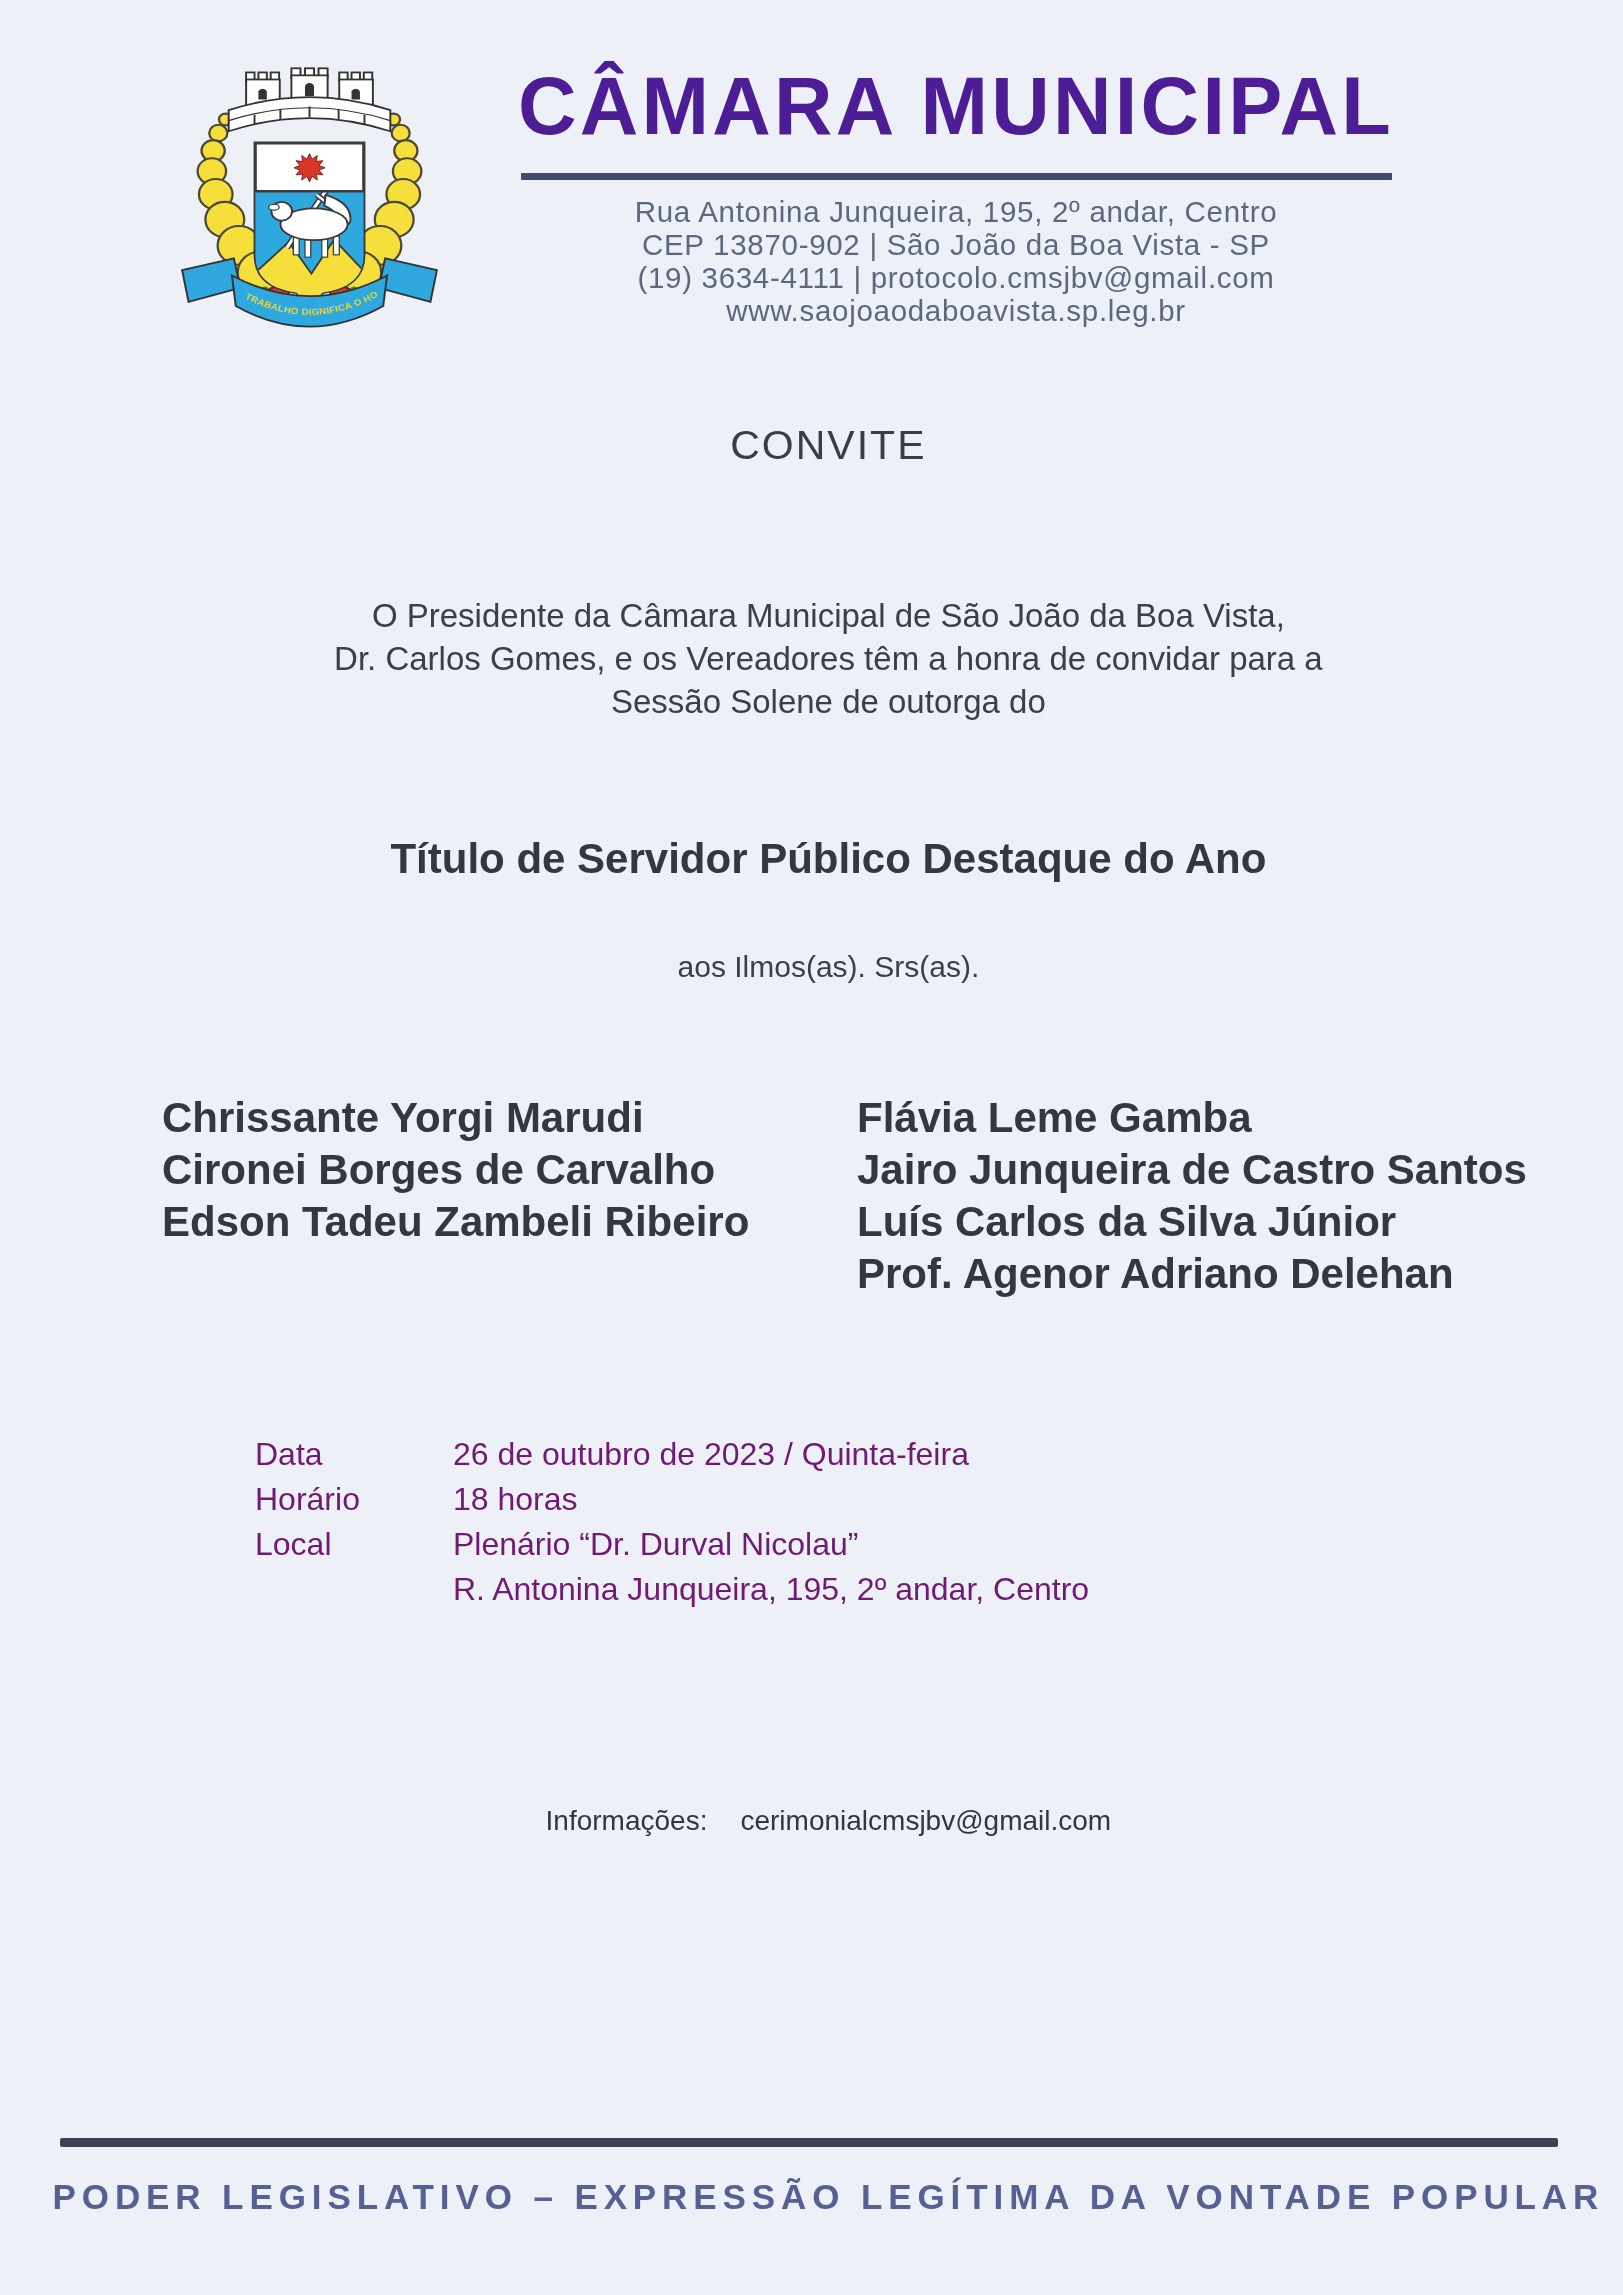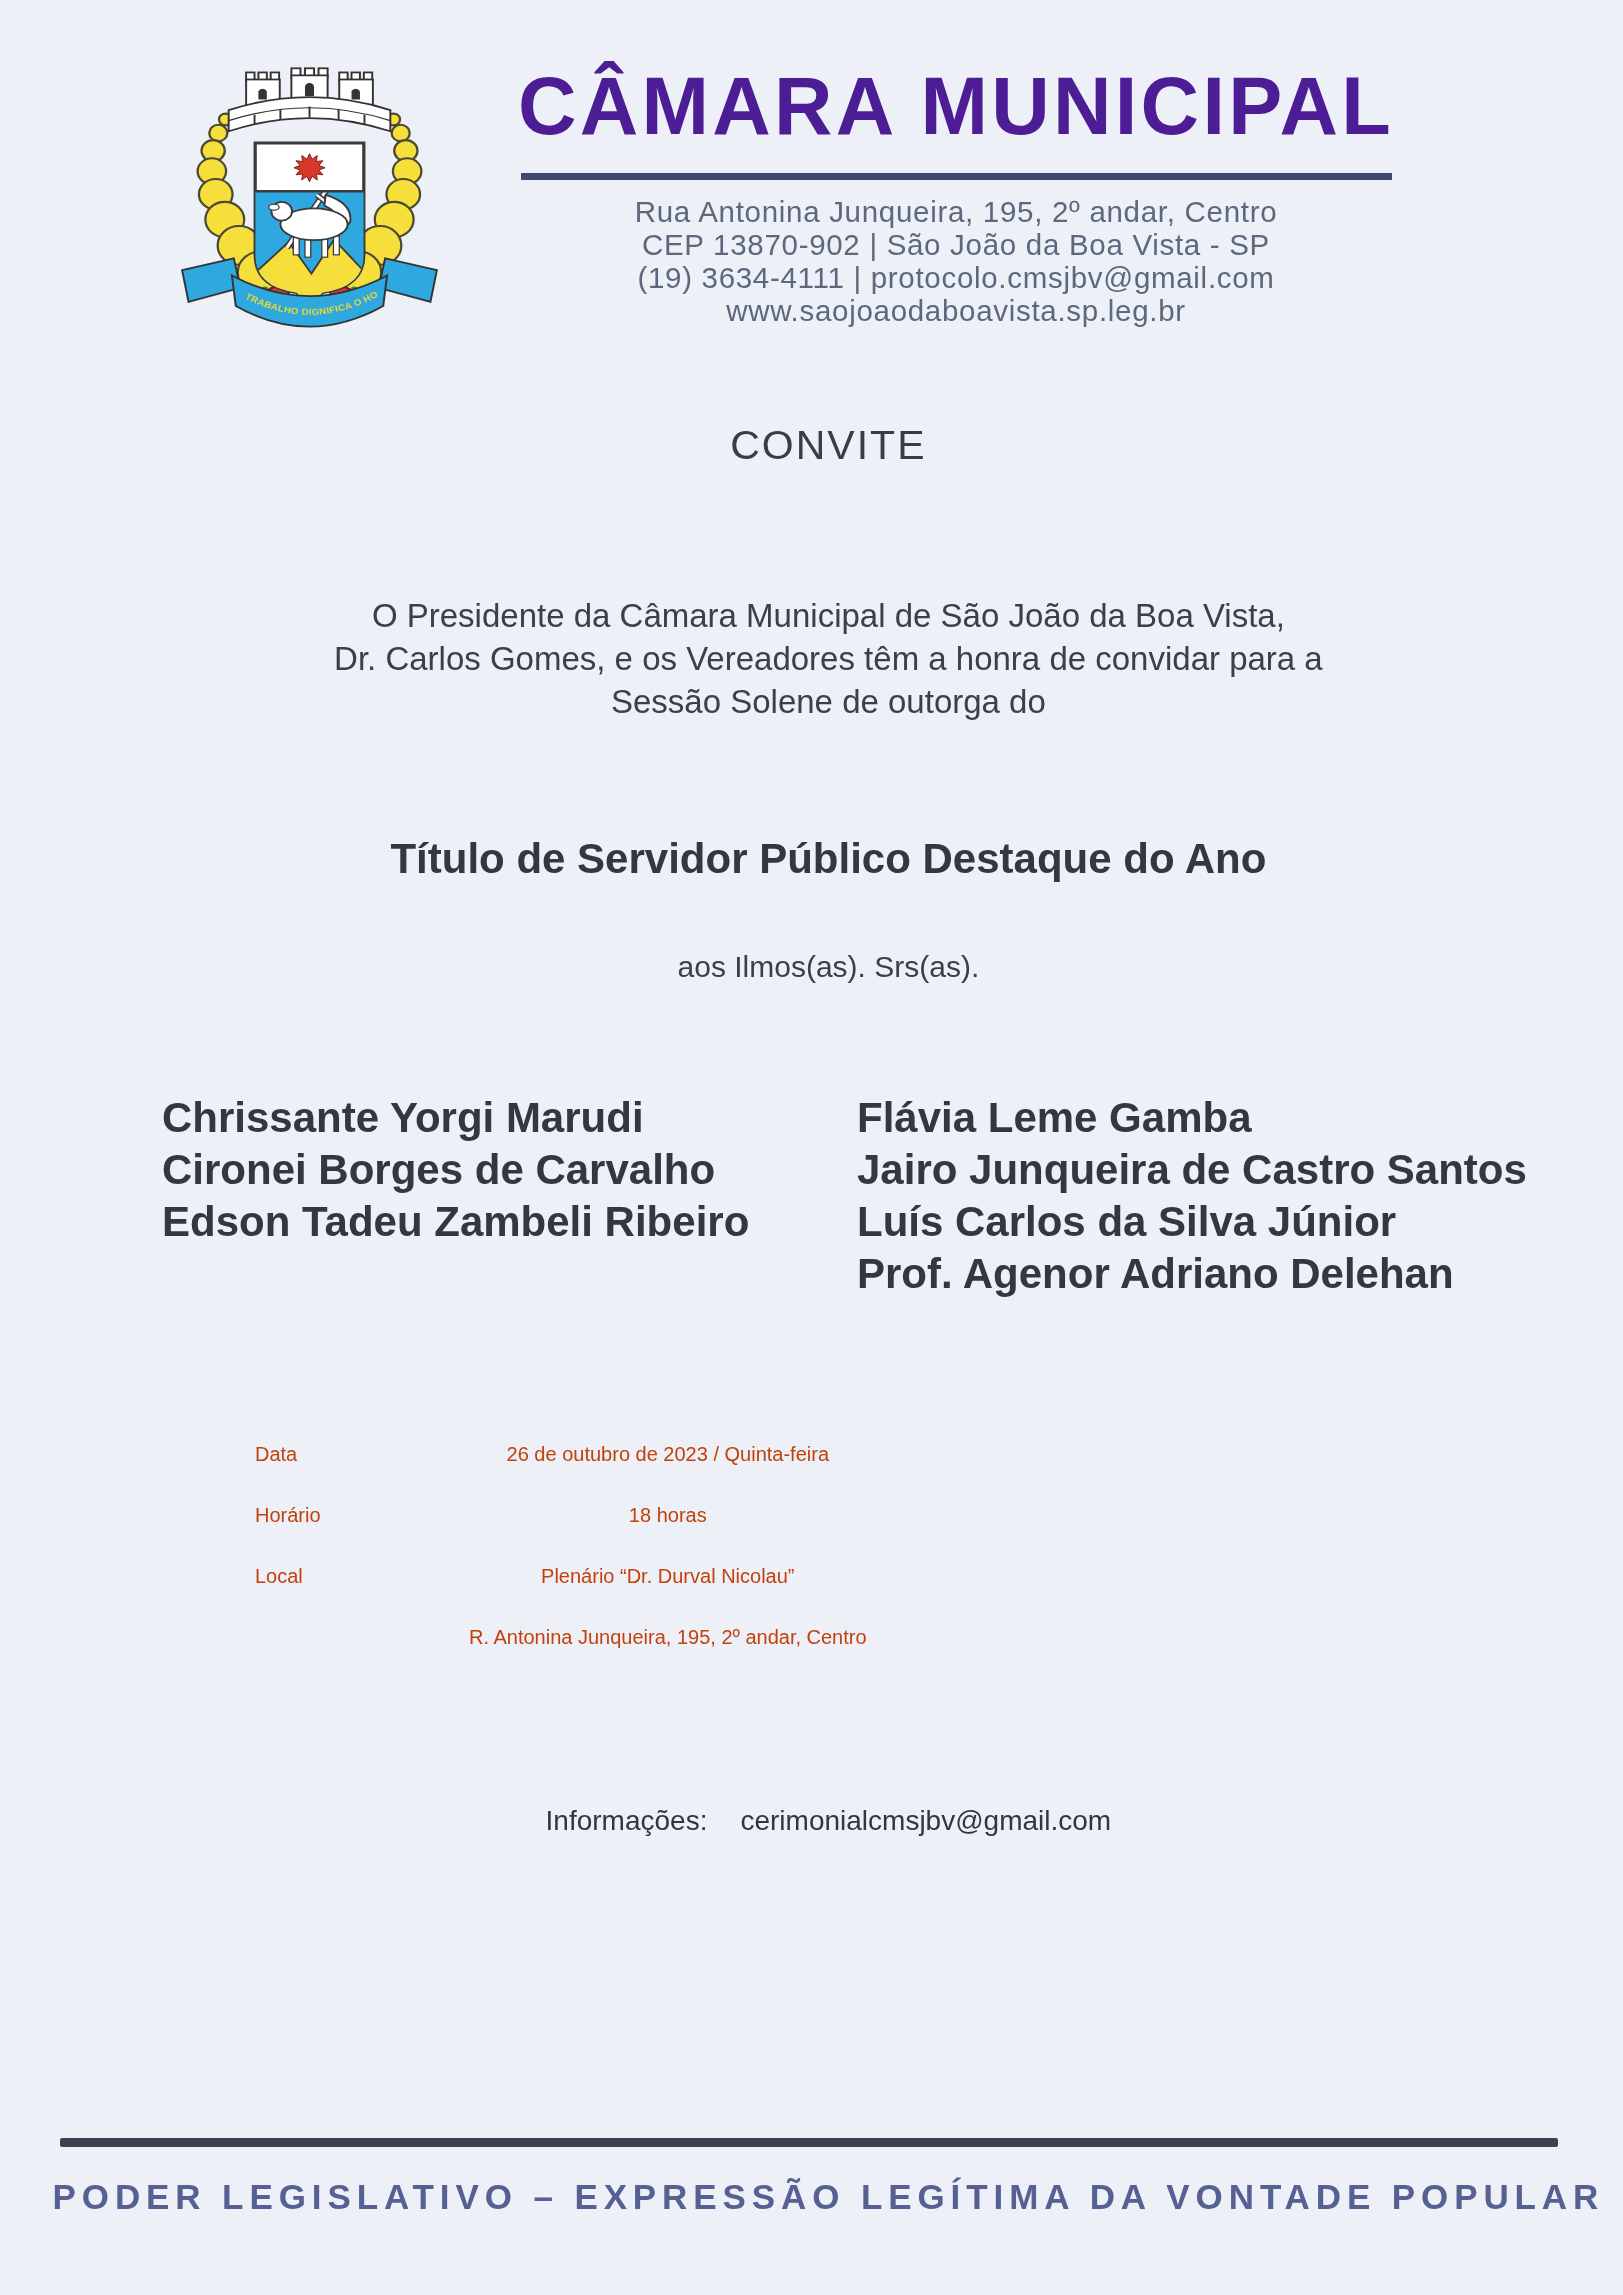--- a/index.html
+++ b/index.html
@@ -32,24 +32,24 @@
   
   .honorees-col{position:absolute;top:1092px;font-size:42px;font-weight:bold;
     line-height:52px;color:#34383e;text-align:left;}
   .honorees-left{left:162px;}
   .honorees-right{left:857px;}
   .honorees-col div{white-space:nowrap;}
   
   .details{
     position:absolute;left:255px;top:1432px;
     display:grid;grid-template-columns:198px auto;
-    font-size:20px;line-height:45px;color:#c2410c;gap:16px;
+    font-size:32px;line-height:45px;color:#701a75;
   }
   .details .lbl{text-align:left;}
-  .details .val{text-align:center;white-space:nowrap;}
+  .details .val{text-align:left;white-space:nowrap;}
   
   .contact{top:1805px;font-size:28px;color:#33373d;}
   .contact .lbl{margin-right:33px;}
   
   .footer-rule{position:absolute;left:60px;top:2138px;width:1498px;height:9.2px;
     background:#3d4252;border-radius:2px;}
   .footer-slogan{
     top:2177px;font-size:35px;font-weight:bold;letter-spacing:5.9px;
     color:#566093;white-space:nowrap;
   }

